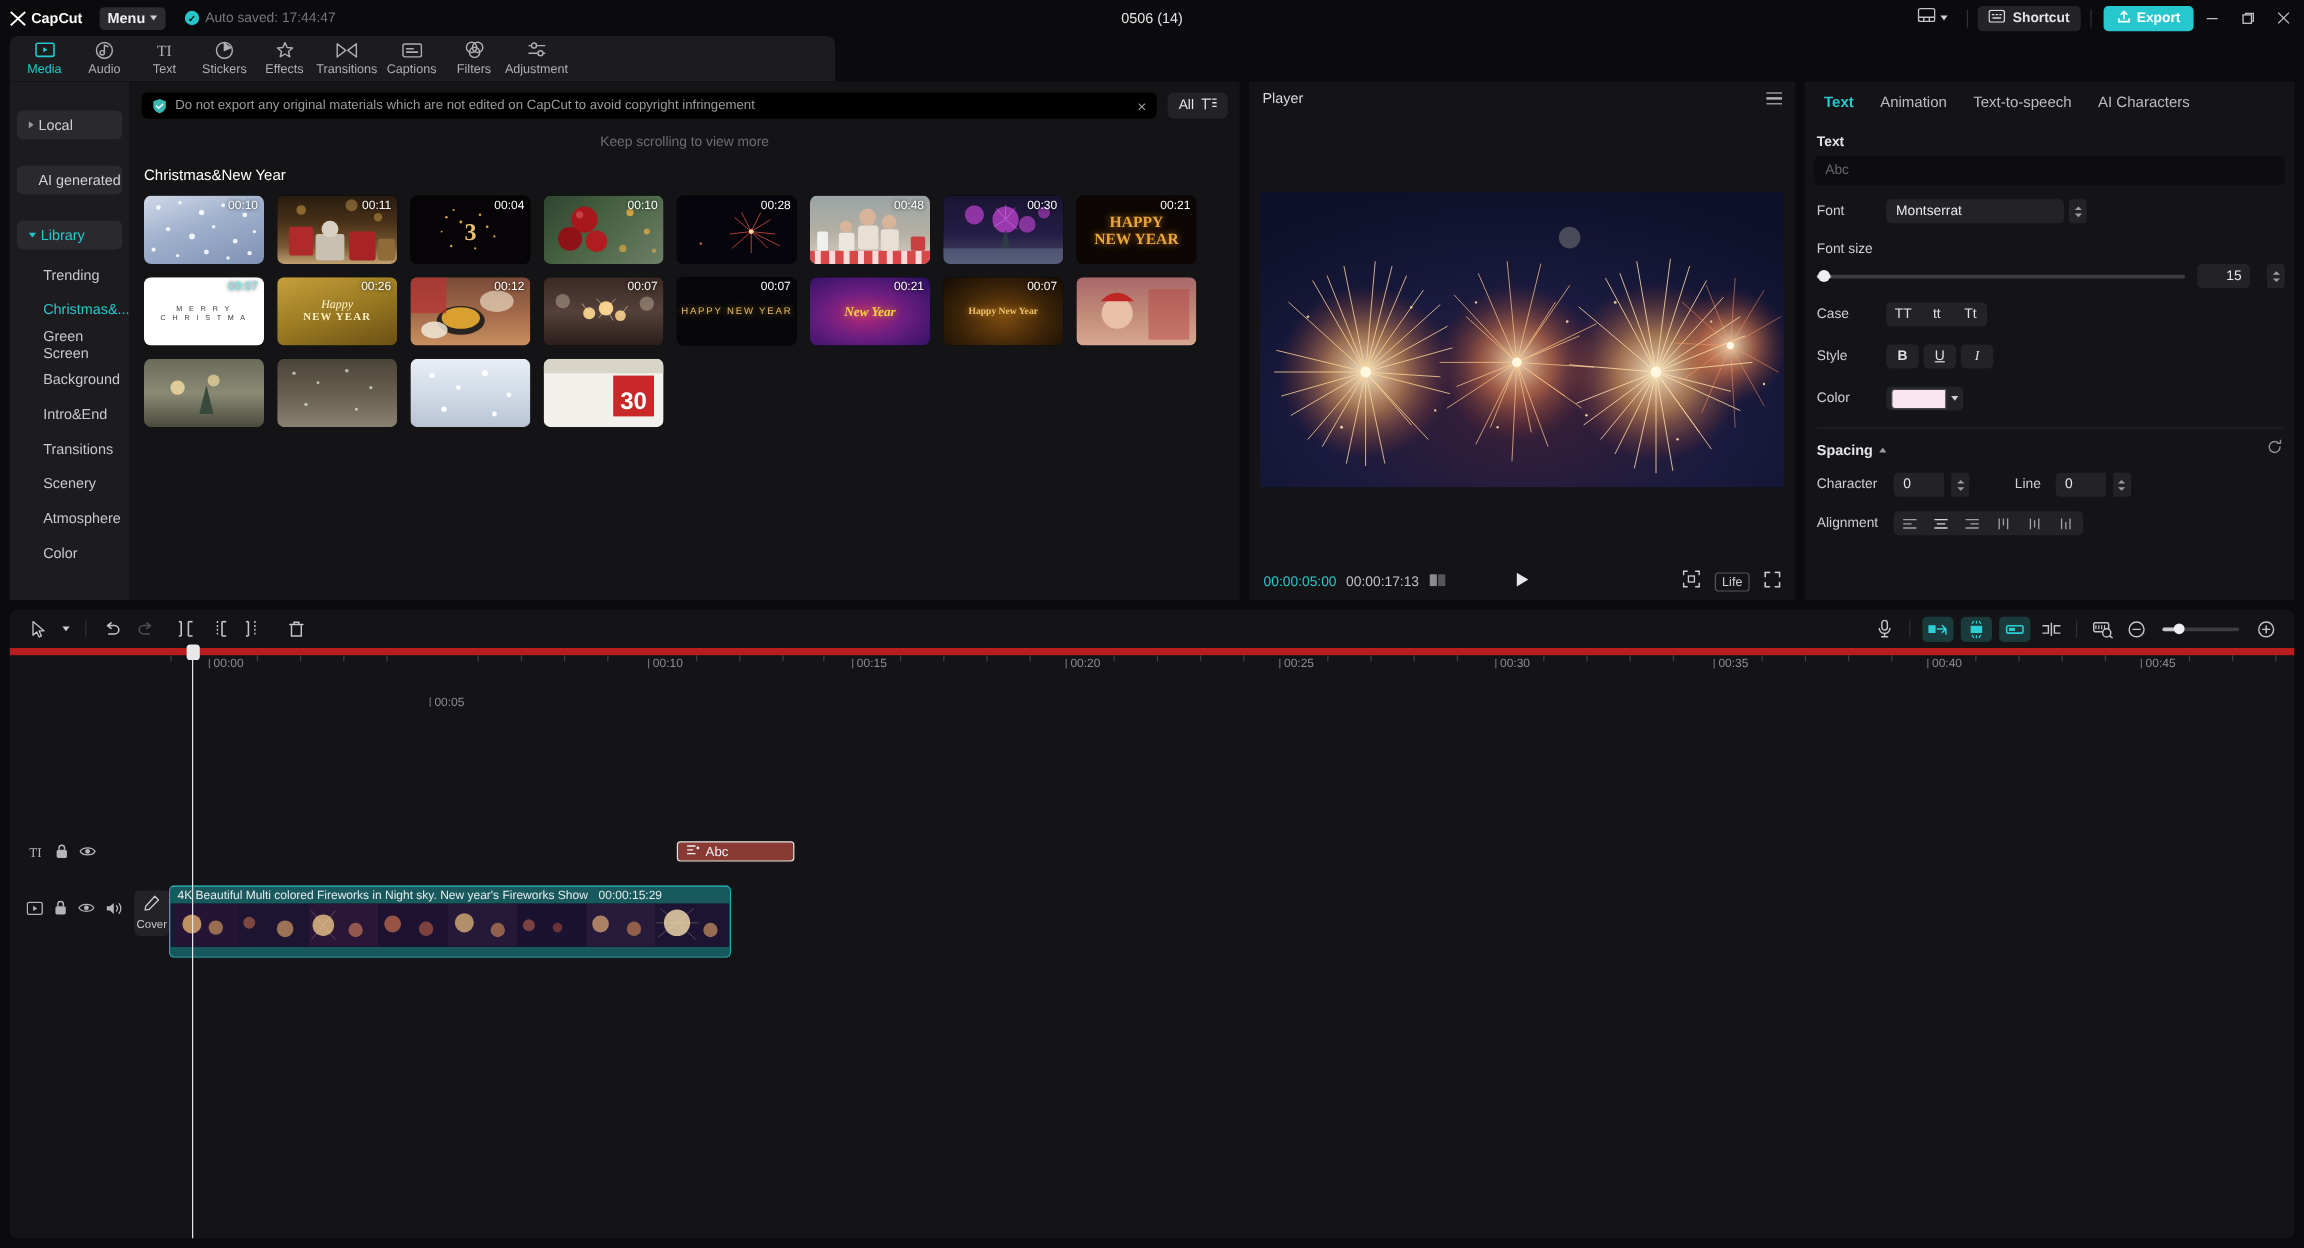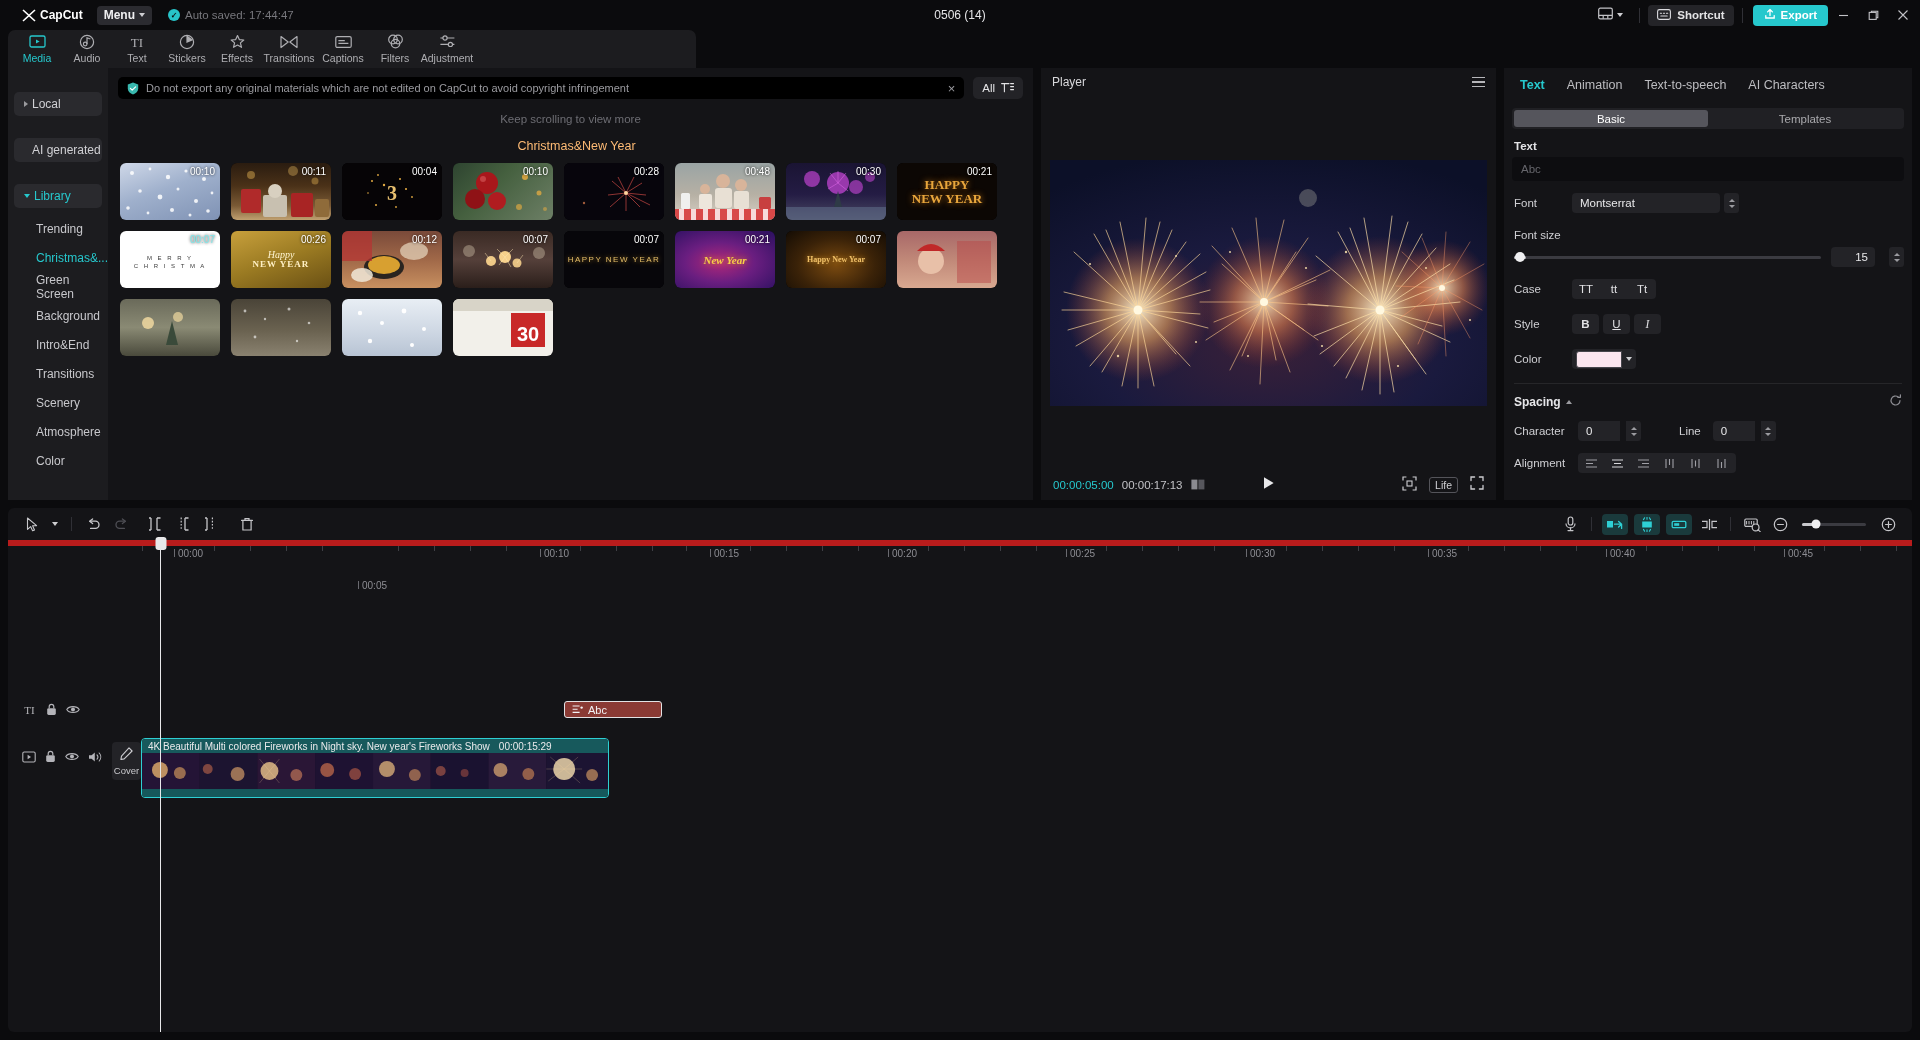--- a/index.html
+++ b/index.html
@@ -9,21 +9,21 @@
     font-family: "Liberation Sans", sans-serif;
     color: #d4d4d6;
     overflow: hidden;
     -webkit-font-smoothing: antialiased;
   }
   .app { width: 1920px; height: 1040px; display: flex; flex-direction: column; position: relative; }
 
   
   .titlebar {
     height: 30px; background: #0b0b0d; display: flex; align-items: center;
-    position: relative; flex: 0 0 30px; padding-left: 22px;
+    position: relative; flex: 0 0 30px; padding-left: 8px;
   }
   .logo { display: flex; align-items: center; gap: 4px; font-size: 12px; font-weight: bold; color: #fff; }
   .logo-mark { width: 14px; height: 13px; position: relative; }
   .menu-btn {
     margin-left: 14px; background: #2b2b30; border-radius: 4px; height: 19px;
     padding: 0 7px; display: flex; align-items: center; gap: 4px;
     font-size: 12px; color: #efeff1; font-weight: bold; cursor: pointer;
   }
   .caret-d { width: 0; height: 0; border-left: 3.5px solid transparent; border-right: 3.5px solid transparent; border-top: 4px solid #cfcfd2; }
   .autosave { margin-left: 16px; display: flex; align-items: center; gap: 5px; font-size: 11.5px; color: #77777c; }
@@ -96,21 +96,21 @@
     flex: 1 1 auto; background: #000000; border-radius: 5px; height: 22px;
     display: flex; align-items: center; padding: 0 9px; gap: 7px; font-size: 11px; color: #9b9ba0;
   }
   .shield { width: 12px; height: 13px; display: flex; align-items: center; justify-content: center; }
   .notice-x { margin-left: auto; color: #9b9ba0; font-size: 13px; cursor: pointer; line-height: 1; }
   .allbtn {
     background: #232327; border-radius: 5px; height: 22px; display: flex;
     align-items: center; gap: 6px; padding: 0 9px; font-size: 11.5px; color: #e4e4e6; cursor: pointer;
   }
   .keepscroll { text-align: center; font-size: 11.5px; color: #6d6d73; margin-top: 14px; }
-  .secttitle { font-size: 12.5px; color: #fdba74; padding: 14px 0 0 12px; text-align: center; }
+  .secttitle { font-size: 12.5px; color: #ffffff; padding: 14px 0 0 12px; }
   .grid { display: flex; flex-wrap: wrap; gap: 11px; padding: 10px 12px 0 12px; }
   .card {
     width: 100px; height: 57px; border-radius: 6px; position: relative;
     overflow: hidden; cursor: pointer; background: #000;
   }
   .card .dur {
     position: absolute; top: 3px; right: 5px; font-size: 10px; color: #fff;
     text-shadow: 0 0 3px rgba(0,0,0,.9); z-index: 2;
   }
   .card .dur.cy { color: #7fe9ec; }
@@ -834,24 +834,20 @@
       </div>
     </div>
 
     <div class="rightpanel">
       <div class="rtabs">
         <span class="rtab act">Text</span>
         <span class="rtab">Animation</span>
         <span class="rtab">Text-to-speech</span>
         <span class="rtab">AI Characters</span>
       </div>
-      <div class="segwrap">
-        <div class="seg act">Basic</div>
-        <div class="seg">Templates</div>
-      </div>
 
       <div class="fieldlabel">Text</div>
       <div class="textarea-box">
         <span>Abc</span>
       </div>
 
       <div class="prow">
         <span class="plabel">Font</span>
         <span class="selectbox">
           <span>Montserrat</span>

